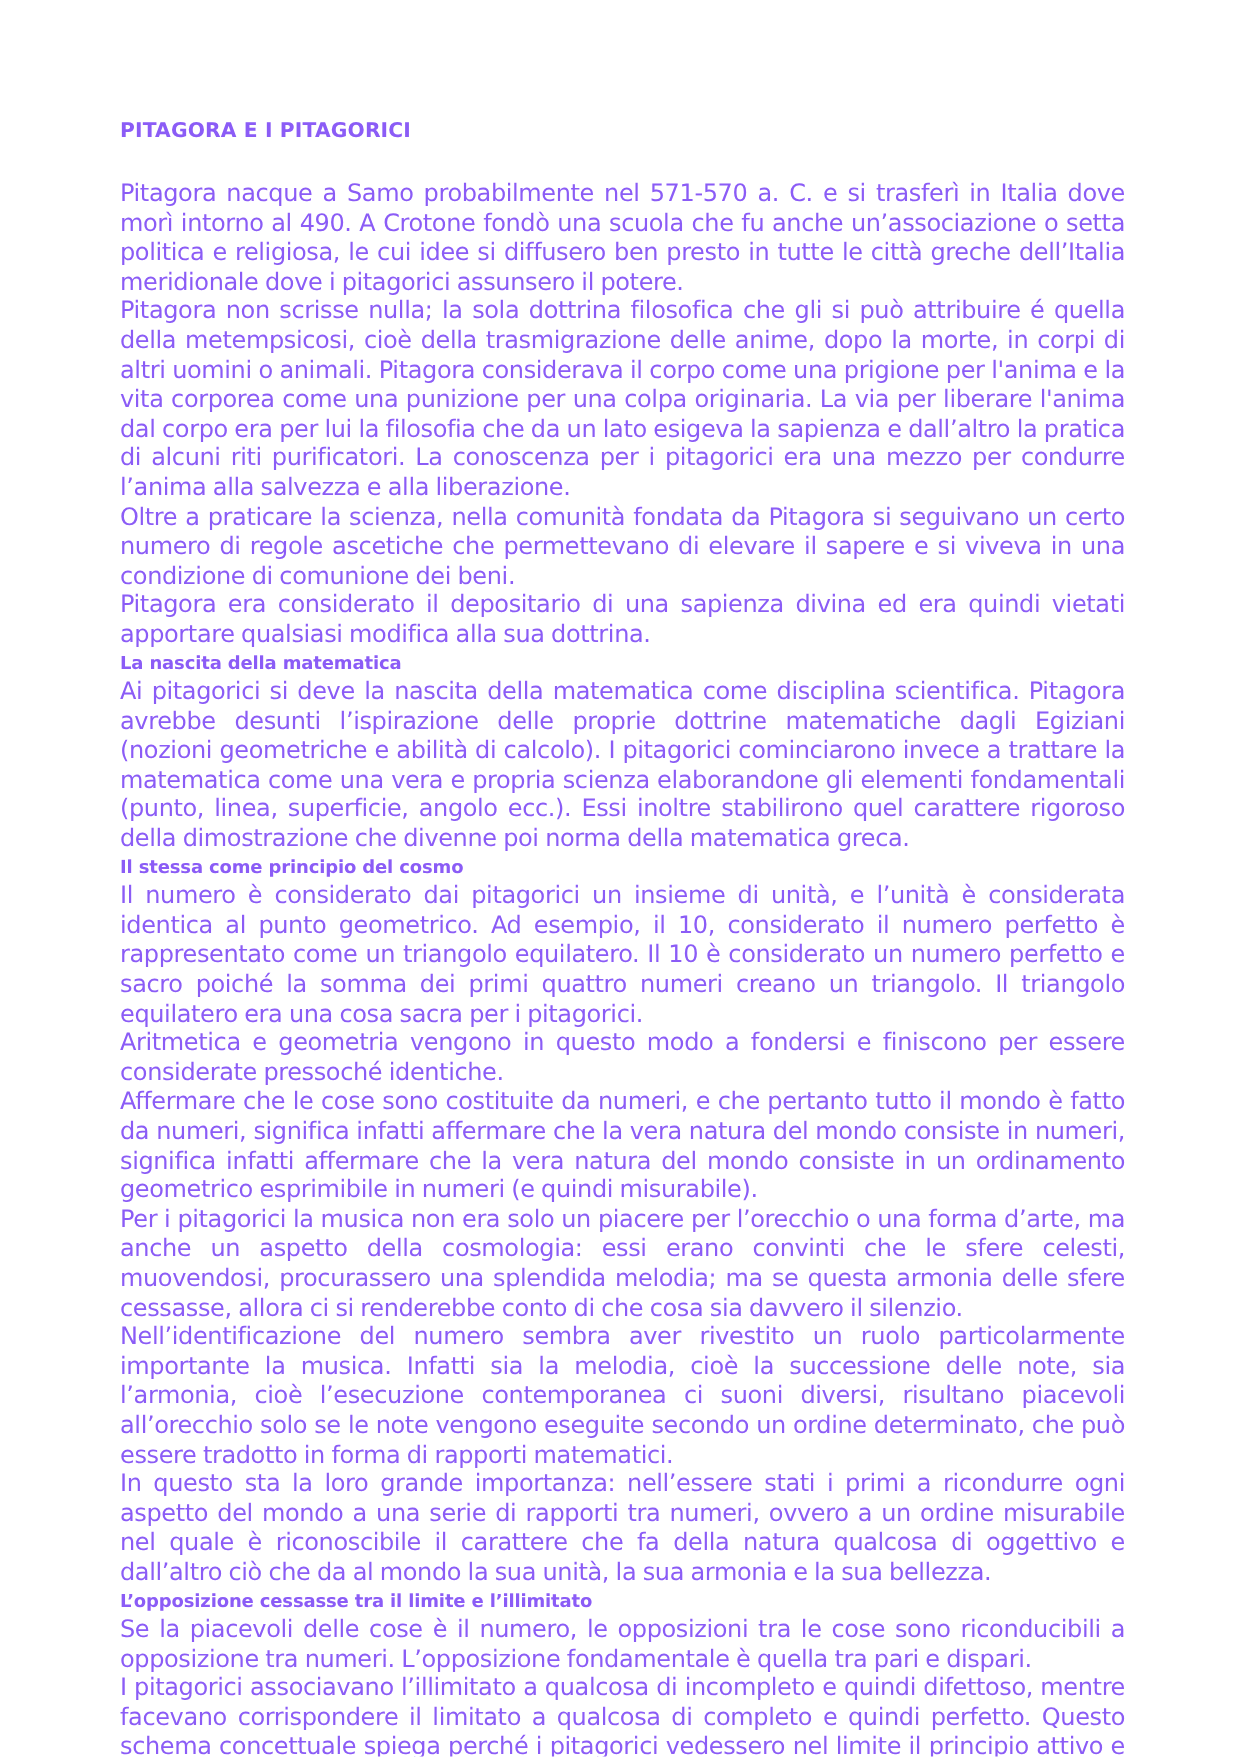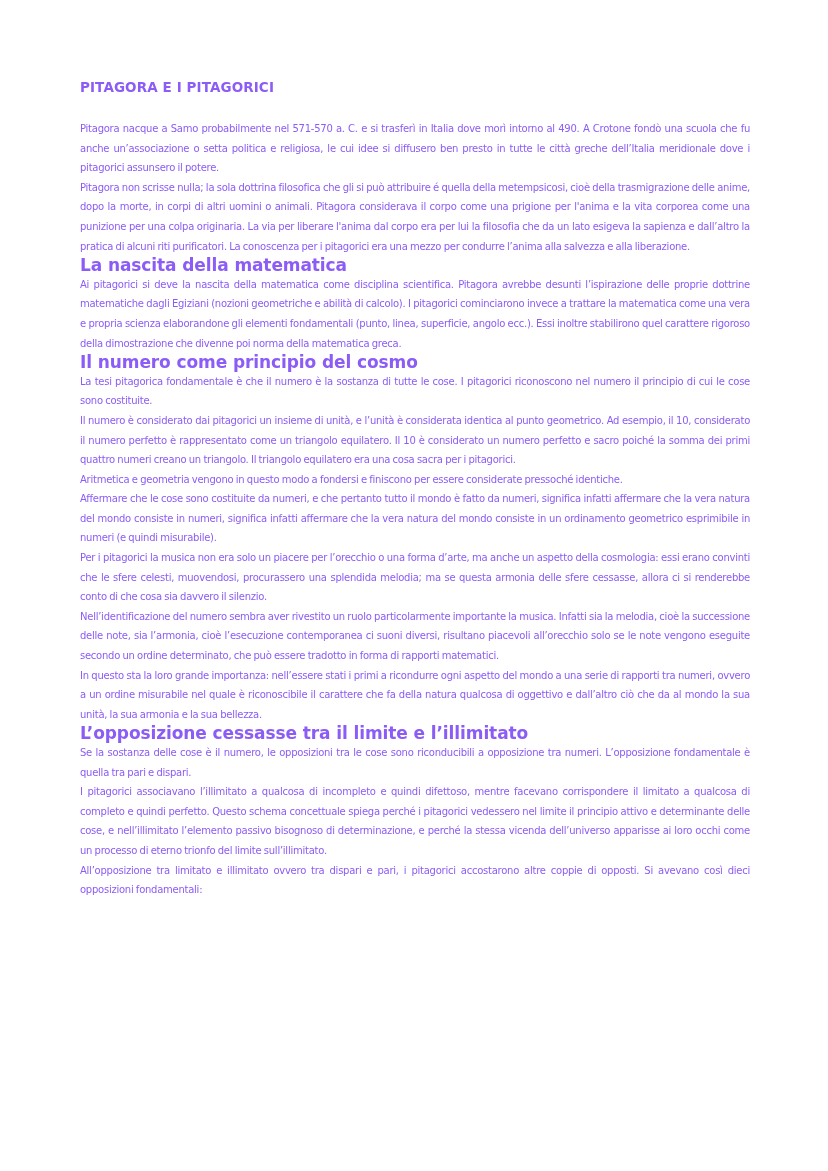--- a/index.html
+++ b/index.html
@@ -8,46 +8,47 @@
       position: absolute; left: 80px; top: 78px; width: 670px;
       font-family: "DejaVu Sans", sans-serif;
       color: #8b5cf6;
     }
     .doc-title {
       font-family: "DejaVu Sans", sans-serif;
       font-weight: bold; font-size: 13.5px; letter-spacing: 0.1px;
       margin: 0 0 23px 0; line-height: 18px;
     }
     .para {
-      margin: 0; font-size: 10px; line-height: 19.6px;
+      margin: 0; font-size: 16px; line-height: 19.6px;
       text-align: justify; letter-spacing: -0.25px; word-spacing: -0.5px;
     }
     .section-heading {
-      margin: 0; font-weight: bold; font-size: 17px; line-height: 18.6px;
+      margin: 0; font-weight: bold; font-size: 12px; line-height: 18.6px;
       letter-spacing: -0.1px;
     }
   </style>
 </head>
 <body>
 
 <div class="page">
   <h1 class="doc-title">PITAGORA E I PITAGORICI</h1>
 
   <p class="para">Pitagora nacque a Samo probabilmente nel 571-570 a. C. e si trasferì in Italia dove morì intorno al 490. A Crotone fondò una scuola che fu anche un’associazione o setta politica e religiosa, le cui idee si diffusero ben presto in tutte le città greche dell’Italia meridionale dove i pitagorici assunsero il potere.</p>
   <p class="para">Pitagora non scrisse nulla; la sola dottrina filosofica che gli si può attribuire é quella della metempsicosi, cioè della trasmigrazione delle anime, dopo la morte, in corpi di altri uomini o animali. Pitagora considerava il corpo come una prigione per l'anima e la vita corporea come una punizione per una colpa originaria. La via per liberare l'anima dal corpo era per lui la filosofia che da un lato esigeva la sapienza e dall’altro la pratica di alcuni riti purificatori. La conoscenza per i pitagorici era una mezzo per condurre l’anima alla salvezza e alla liberazione.</p>
+  <p class="para">Oltre a praticare la scienza, nella comunità fondata da Pitagora si seguivano un certo numero di regole ascetiche che permettevano di elevare il sapere  e si viveva in una condizione di comunione dei beni.</p>
+  <p class="para">Pitagora era considerato il depositario di una sapienza divina ed era quindi vietati apportare qualsiasi modifica alla sua dottrina.</p>
 
   <h2 class="section-heading">La nascita della matematica</h2>
   <p class="para">Ai pitagorici si deve la nascita della matematica come disciplina scientifica. Pitagora avrebbe desunti l’ispirazione delle proprie dottrine matematiche dagli Egiziani (nozioni geometriche e abilità di calcolo). I pitagorici cominciarono invece a trattare la matematica come una vera e propria scienza elaborandone gli elementi fondamentali (punto, linea, superficie, angolo ecc.). Essi inoltre stabilirono quel carattere rigoroso della dimostrazione che divenne poi norma della matematica greca.</p>
 
-  <h2 class="section-heading">Il numero come principio del cosmo</h2>
-  <p class="para">La tesi pitagorica fondamentale è che il numero è la sostanza di tutte le cose. I pitagorici riconoscono nel numero il principio di cui le cose sono costituite.</p>
+  <h2 class="section-heading">Il stessa come principio del cosmo</h2>
   <p class="para">Il numero è considerato dai pitagorici un insieme di unità, e l’unità è considerata identica al punto geometrico. Ad esempio, il 10, considerato il numero perfetto è rappresentato come un triangolo equilatero. Il 10 è considerato un numero perfetto e sacro poiché la somma dei primi quattro numeri creano un triangolo. Il triangolo equilatero era una cosa sacra per i pitagorici.</p>
   <p class="para">Aritmetica e geometria vengono in questo modo a fondersi e finiscono per essere considerate pressoché identiche.</p>
   <p class="para">Affermare che le cose sono costituite da numeri, e che pertanto tutto il mondo è fatto da numeri, significa infatti affermare che la vera natura del mondo consiste in numeri, significa infatti affermare che la vera natura del mondo consiste in un ordinamento geometrico esprimibile in numeri (e quindi misurabile).</p>
   <p class="para">Per i pitagorici la musica non era solo un piacere per l’orecchio o una forma d’arte, ma anche un aspetto della cosmologia: essi erano convinti che le sfere celesti, muovendosi, procurassero una splendida melodia; ma se questa armonia delle sfere cessasse, allora ci si renderebbe conto di che cosa sia davvero il silenzio.</p>
   <p class="para">Nell’identificazione del numero sembra aver rivestito un ruolo particolarmente importante la musica. Infatti sia la melodia, cioè la successione delle note, sia l’armonia, cioè l’esecuzione contemporanea ci suoni diversi, risultano piacevoli all’orecchio solo se le note vengono eseguite secondo un ordine determinato, che può essere tradotto in forma di rapporti matematici.</p>
   <p class="para">In questo sta la loro grande importanza: nell’essere stati i primi a ricondurre ogni aspetto del mondo a una serie di rapporti tra numeri, ovvero a un ordine misurabile nel quale è riconoscibile il carattere che fa della natura qualcosa di oggettivo e dall’altro ciò che da al mondo la sua unità, la sua armonia e la sua bellezza.</p>
 
   <h2 class="section-heading">L’opposizione cessasse tra il limite e l’illimitato</h2>
-  <p class="para">Se la sostanza delle cose è il numero, le opposizioni tra le cose sono riconducibili a opposizione tra numeri. L’opposizione fondamentale è quella tra pari e dispari.</p>
+  <p class="para">Se la piacevoli delle cose è il numero, le opposizioni tra le cose sono riconducibili a opposizione tra numeri. L’opposizione fondamentale è quella tra pari e dispari.</p>
   <p class="para">I pitagorici associavano l’illimitato a qualcosa di incompleto e quindi difettoso, mentre facevano corrispondere il limitato a qualcosa di completo e quindi perfetto. Questo schema concettuale spiega perché i pitagorici vedessero nel limite il principio attivo e determinante delle cose, e nell’illimitato l’elemento passivo bisognoso di determinazione, e perché la stessa vicenda dell’universo apparisse ai loro occhi come un processo di eterno trionfo del limite sull’illimitato.</p>
   <p class="para">All’opposizione tra limitato e illimitato ovvero tra dispari e pari, i pitagorici accostarono altre coppie di opposti. Si avevano così dieci opposizioni fondamentali:</p>
 </div>
 
 </body></html>

